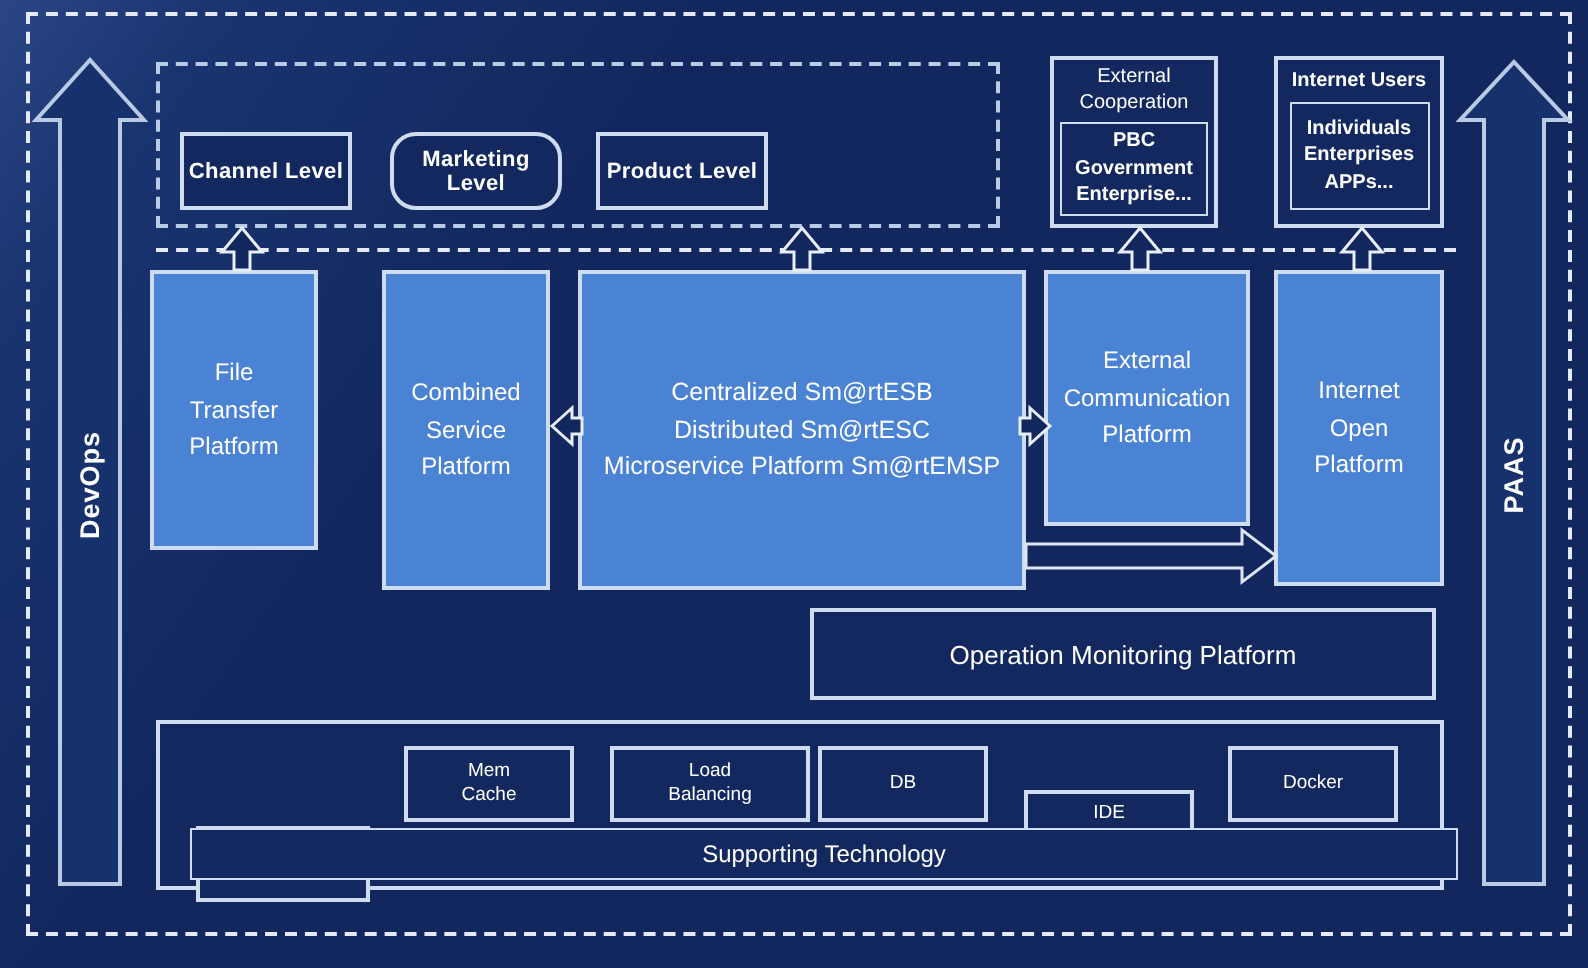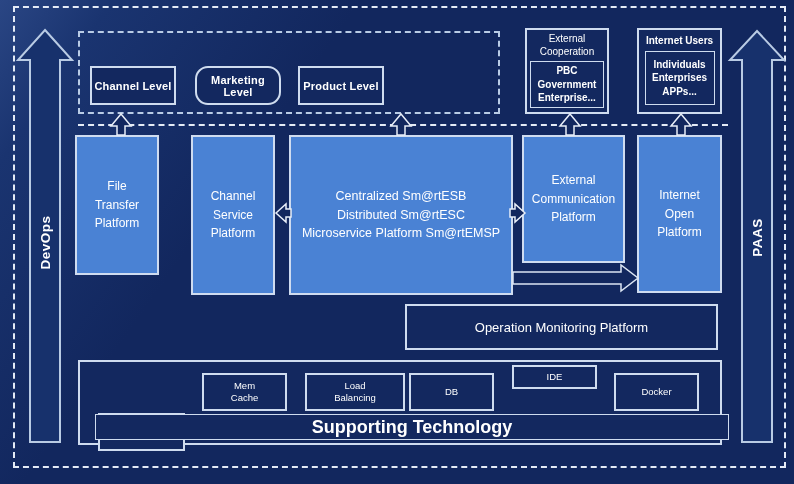--- a/index.html
+++ b/index.html
@@ -14,21 +14,21 @@
   .dashed-group{border:2px dashed #b9cce6;}
   .dashed-line{border-top:2px dashed #e4ebf6;}
   .darkbox{background:#13285f;border:2px solid #cfdcef;display:flex;align-items:center;justify-content:center;text-align:center;}
   .platform{background:#4a82d4;border:2px solid #cfdcf0;display:flex;align-items:center;justify-content:center;text-align:center;}
   .pre{white-space:pre-line;}
   .lvl-label{font-size:11px;font-weight:bold;letter-spacing:.2px;}
   .plat-label{font-size:12px;line-height:1.55;}
   .central-label{font-size:12.5px;line-height:1.5;}
   .band-label{font-size:13px;}
   .tech-label{font-size:9.5px;line-height:1.3;}
-  .sup-label{font-size:18px;font-weight:bold;}
+  .sup-label{font-size:12px;font-weight:normal;}
   .coop-title{font-size:10px;line-height:1.25;}
   .users-title{font-size:10px;font-weight:bold;}
   .mini-label{font-size:10px;font-weight:700;line-height:1.35;}
   .vlabel{font-size:13.5px;font-weight:bold;letter-spacing:.5px;text-align:center;transform:rotate(-90deg);}
   svg{position:absolute;left:0;top:0;pointer-events:none;}
 </style>
 </head>
 <body>
 
 <div id="stage">
@@ -66,21 +66,21 @@
 APPs...</span>
     </div>
   </div>
 
   <div class="abs platform" style="left:75px;top:135px;width:84px;height:140px;align-items:center;">
     <span class="plat-label pre">File
 Transfer
 Platform</span>
   </div>
   <div class="abs platform" style="left:191px;top:135px;width:84px;height:160px;">
-    <span class="plat-label pre">Channel
+    <span class="plat-label pre">Combined
 Service
 Platform</span>
   </div>
   <div class="abs platform" style="left:289px;top:135px;width:224px;height:160px;">
     <span class="central-label pre">Centralized Sm@rtESB
 Distributed Sm@rtESC
 Microservice Platform Sm@rtEMSP</span>
   </div>
   <div class="abs platform" style="left:522px;top:135px;width:103px;height:128px;">
     <span class="plat-label pre">External
@@ -106,21 +106,21 @@
     <span class="tech-label pre">Mem
 Cache</span>
   </div>
   <div class="abs darkbox" style="left:305px;top:373px;width:100px;height:38px;">
     <span class="tech-label pre">Load
 Balancing</span>
   </div>
   <div class="abs darkbox" style="left:409px;top:373px;width:85px;height:38px;">
     <span class="tech-label pre">DB</span>
   </div>
-  <div class="abs darkbox" style="left:512px;top:365px;width:85px;height:24px;">
+  <div class="abs darkbox" style="left:512px;top:395px;width:85px;height:24px;">
     <span class="tech-label pre">IDE</span>
   </div>
   <div class="abs darkbox" style="left:614px;top:373px;width:85px;height:38px;">
     <span class="tech-label pre">Docker</span>
   </div>
 
   <div class="abs darkbox" style="left:95px;top:414px;width:634px;height:26px;border-width:1px;">
     <span class="sup-label">Supporting Technology</span>
   </div>
 

